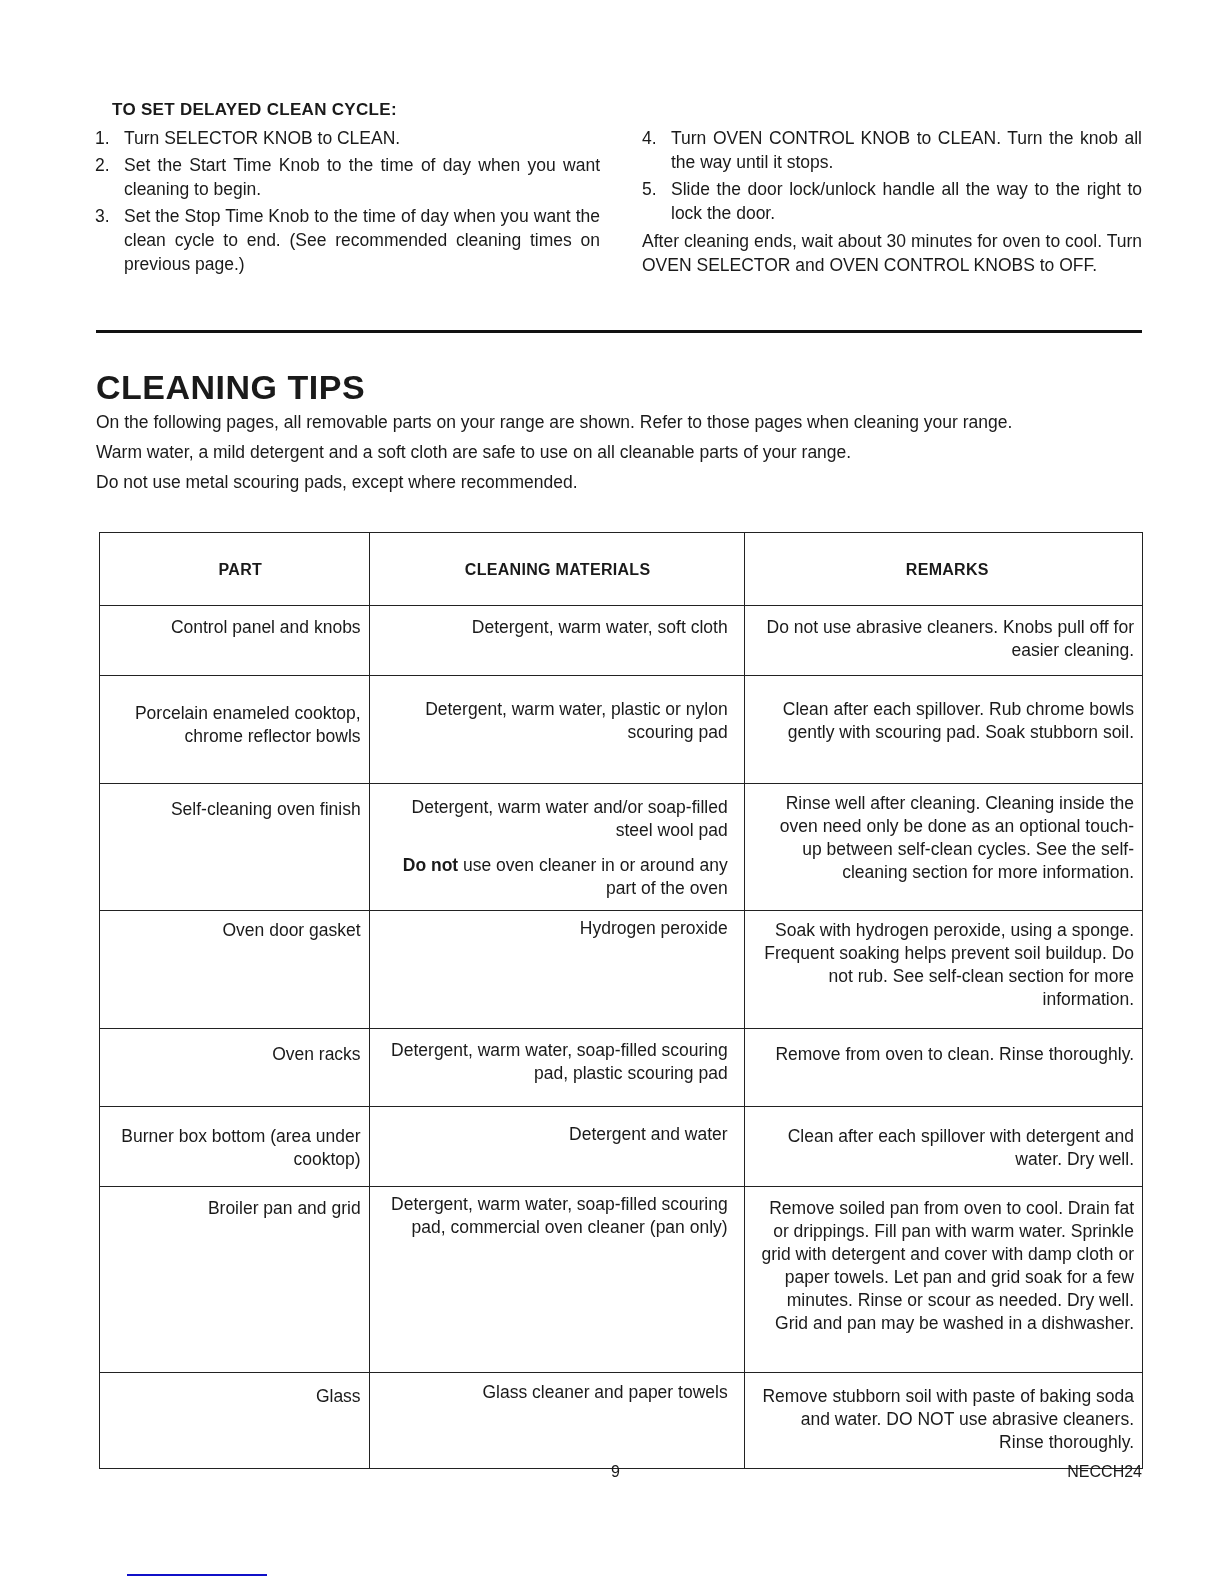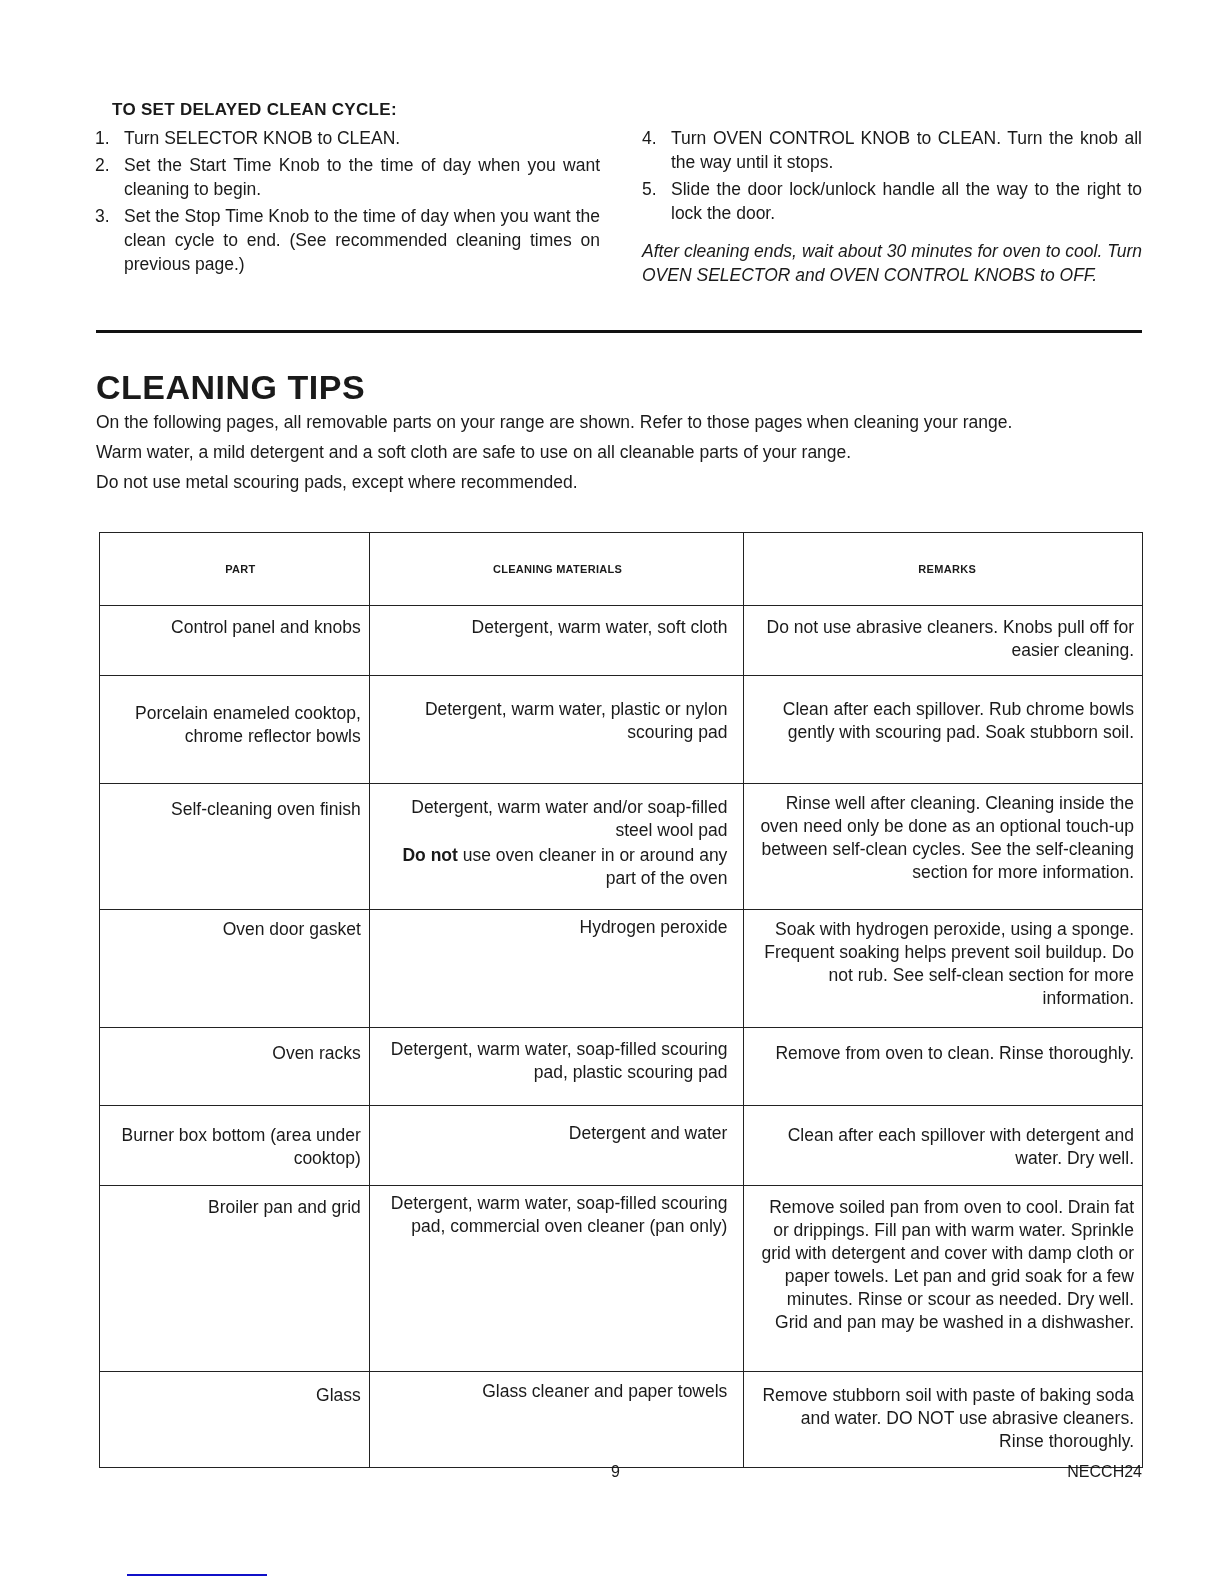--- a/index.html
+++ b/index.html
@@ -10,45 +10,45 @@
   .abs { position: absolute; }
   .section-title {
     left: 112px; top: 100px; font-weight: bold; font-size: 17px; letter-spacing: 0.3px;
   }
   .steps { font-size: 17.5px; line-height: 24px; }
   .steps-left { left: 95px; top: 126px; width: 505px; }
   .steps-right { left: 642px; top: 126px; width: 500px; }
   .step { display: flex; margin-bottom: 3px; }
   .step .num { width: 29px; flex: none; }
   .step .txt { flex: 1; text-align: justify; }
-  .after { text-align: justify; margin-top: 14px; font-style: italic; }
+  .after { text-align: justify; margin-top: 4px; }
   .rule {
     left: 96px; top: 330px; width: 1046px; height: 3px; background: #111;
   }
   .main-title {
     left: 96px; top: 368px; font-size: 34px; font-weight: bold; letter-spacing: 0.5px;
   }
   .intro { left: 96px; top: 410px; width: 1050px; font-size: 17.5px; line-height: 24px; }
   .intro p { margin: 0 0 6px 0; }
   table.tips {
     position: absolute; left: 99px; top: 532px; width: 1044px;
     border-collapse: collapse; font-size: 17.5px; line-height: 23px;
   }
   table.tips th, table.tips td {
     border: 1.5px solid #222; vertical-align: top; text-align: right;
   }
   table.tips th {
     font-weight: bold; text-align: center; height: 52px; vertical-align: middle;
-    font-size: 11px; letter-spacing: 0.3px;
+    font-size: 16px; letter-spacing: 0.3px;
   }
   .c1 { width: 262px; padding: 10px 8px 10px 20px; }
   .c2 { width: 372px; padding: 10px 16px 10px 18px; }
   .c3 { width: 410px; padding: 10px 8px 10px 16px; text-align: left; }
   .bold-lead { font-weight: bold; }
-  .mat-note { margin-top: 2px; }
+  .mat-note { margin-top: 12px; }
   .footer-page { left: 611px; top: 1463px; font-size: 16px; }
   .footer-code { right: 82px; top: 1463px; font-size: 16px; }
   .blue-line { left: 127px; top: 1574px; width: 140px; height: 2px; background: #1010c8; }
 </style>
 </head>
 <body>
 
 <div class="abs section-title">TO SET DELAYED CLEAN CYCLE:</div>
 
 <div class="abs steps steps-left">

